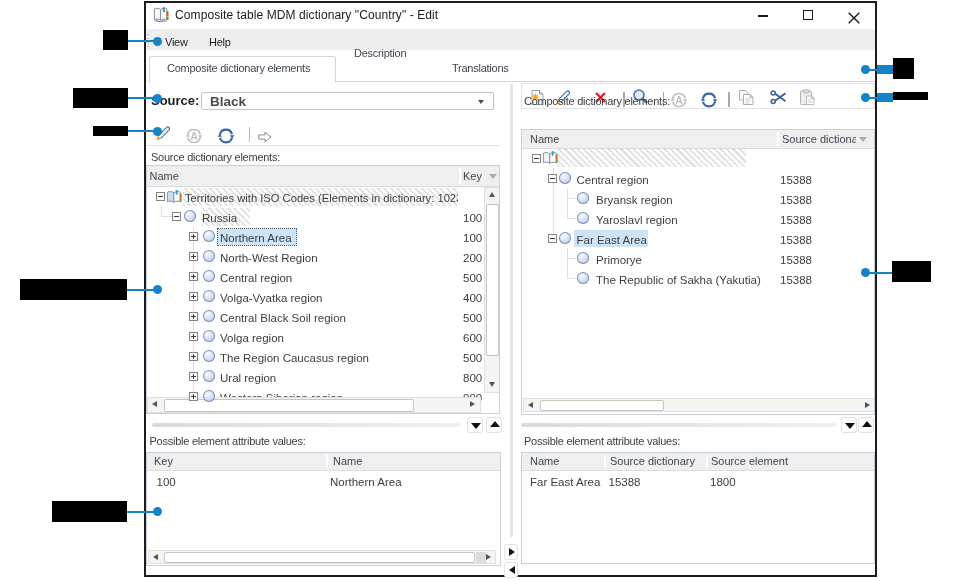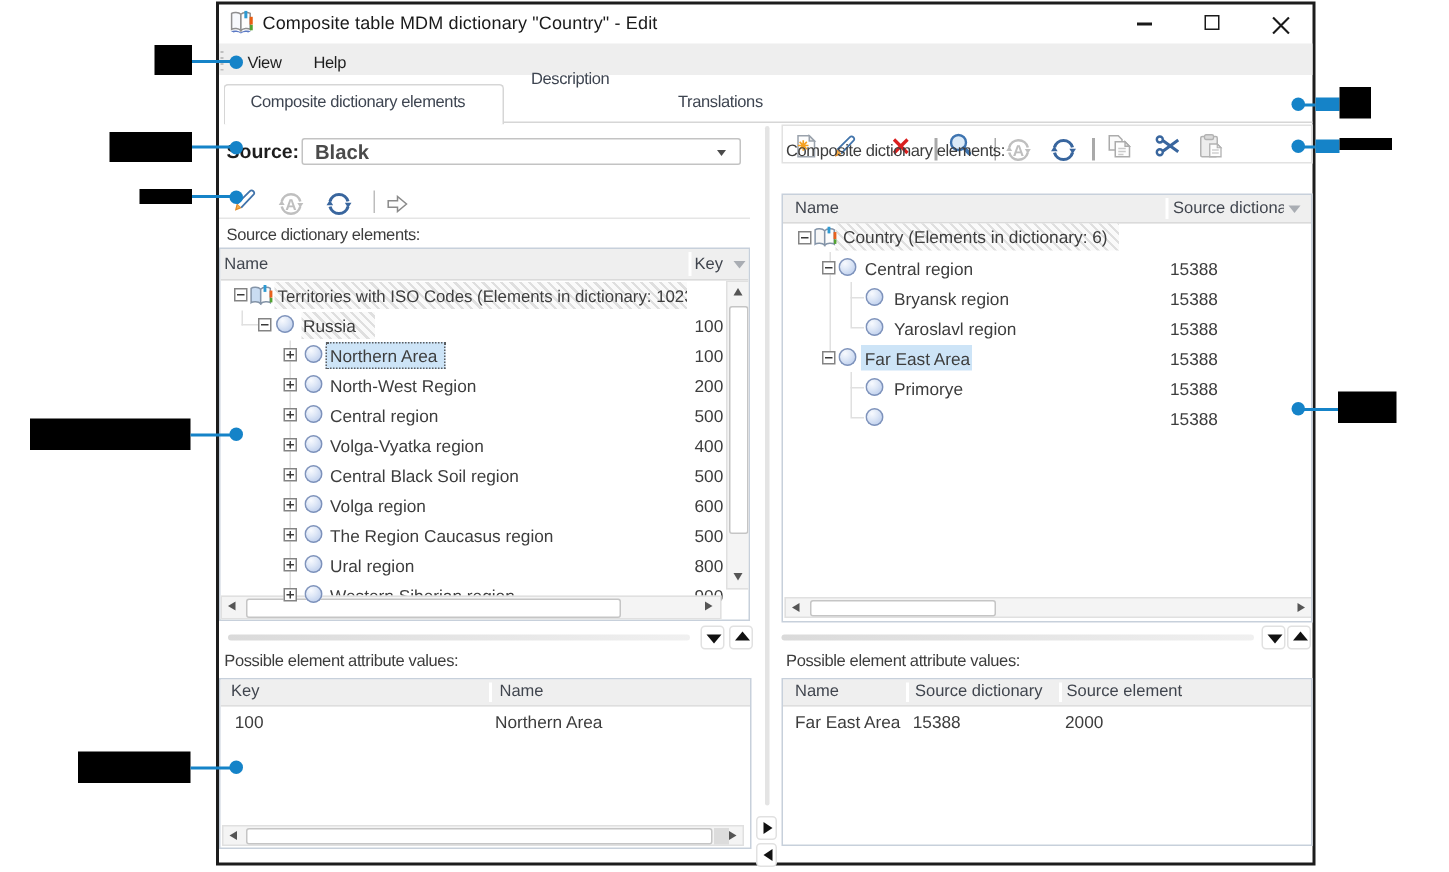--- a/index.html
+++ b/index.html
@@ -302,21 +302,20 @@
  <div class="eb" style="left:10px;top:24px">
         <i class="h"></i>
       </div>
  <div class="ico" style="left:20px;top:21px"><svg width="16" height="15" viewBox="0 0 16 15">
           <path d="M7.8 2.8 C6.1 1.2 2.7 1.3 1.4 2.2 L1.4 11.8 C2.7 10.9 6.1 10.8 7.8 12.4 Z" fill="#f6f6f6" stroke="#8494a8" stroke-width="1"></path>
           <path d="M7.8 2.8 C9.5 1.2 12.9 1.3 14.2 2.2 L14.2 11.8 C12.9 10.9 9.5 10.8 7.8 12.4 Z" fill="#fcfcfc" stroke="#8494a8" stroke-width="1"></path>
           <rect x="9.7" y="0" width="1.9" height="4.6" fill="#2e9ad2"></rect>
           <rect x="13.7" y="3.7" width="1.9" height="4.7" fill="#e8611c"></rect>
           <rect x="13.9" y="8.6" width="1.7" height="3" fill="#52a231"></rect>
         </svg></div>
- <div class="t12" style="left:40px;top:22px">Country (Elements in dictionary: 6)</div>
 
  <div class="eb" style="left:26px;top:44px">
         <i class="h"></i>
       </div>
  <div class="sph" style="left:37px;top:42px"></div>
  <div class="t12" style="left:54.5px;top:43px">Central region</div>
  <div class="t12" style="left:258px;top:43px">15388</div>
 
  <div class="sph" style="left:55px;top:62px"></div>
  <div class="t12" style="left:74px;top:63px">Bryansk region</div>
@@ -332,20 +331,21 @@
       </div>
  <div class="sph" style="left:37px;top:102px"></div>
  <div class="t12" style="left:54.5px;top:103px">Far East Area</div>
  <div class="t12" style="left:258px;top:103px">15388</div>
 
  <div class="sph" style="left:55px;top:122px"></div>
  <div class="t12" style="left:74px;top:123px">Primorye</div>
  <div class="t12" style="left:258px;top:123px">15388</div>
 
  <div class="sph" style="left:55px;top:142px"></div>
+ <div class="t12" style="left:74px;top:143px">The Republic of Sakha (Yakutia)</div>
  <div class="t12" style="left:258px;top:143px">15388</div>
 
  <div class="sb" style="left:1px;top:268px;width:352px;height:14px"></div>
  <div class="tri" style="left:6px;top:271.5px;border-width:3.5px 5px 3.5px 0;border-color:transparent #555 transparent transparent"></div>
  <div class="thumb" style="left:18px;top:269.5px;width:124px;height:11px"></div>
  <div class="tri" style="left:343px;top:271.5px;border-width:3.5px 0 3.5px 5px;border-color:transparent transparent transparent #555"></div>
 </div>
 
 <div class="abs" style="left:375px;top:420px;width:315px;height:4px;background:linear-gradient(to right,#dadada,#f0f0f0);border-radius:2px"></div>
 <div class="sbtn" style="left:695px;top:414px;width:16px;height:16px"></div>
@@ -356,21 +356,21 @@
 
 <div class="gridbox" style="left:375px;top:449px;width:354px;height:112px;overflow:hidden">
  <div class="ghead" style="height:17px;border-bottom:1px solid #dedede"></div>
  <div class="csep" style="left:82px;height:13px"></div>
  <div class="csep" style="left:184px;height:13px"></div>
  <div class="hcell" style="left:8px;top:1px">Name</div>
  <div class="hcell" style="left:88px;top:1px">Source dictionary</div>
  <div class="hcell" style="left:189px;top:1px">Source element</div>
  <div class="t12" style="left:8px;top:21.5px">Far East Area</div>
  <div class="t12" style="left:86.5px;top:21.5px">15388</div>
- <div class="t12" style="left:188px;top:21.5px">2000</div>
+ <div class="t12" style="left:188px;top:21.5px">1800</div>
 </div>
 </div>
 
 <div class="cbox" style="left:103px;top:30px;width:25px;height:20px"></div>
 <div class="cline" style="left:128px;top:40px;width:29px"></div>
 <div class="cdot" style="left:152.5px;top:36.5px"></div>
 <div class="cbox" style="left:73px;top:88px;width:55px;height:20px"></div>
 <div class="cline" style="left:128px;top:97px;width:29px"></div>
 <div class="cdot" style="left:152.5px;top:93.5px"></div>
 <div class="cbox" style="left:93px;top:126px;width:35px;height:10px"></div>

